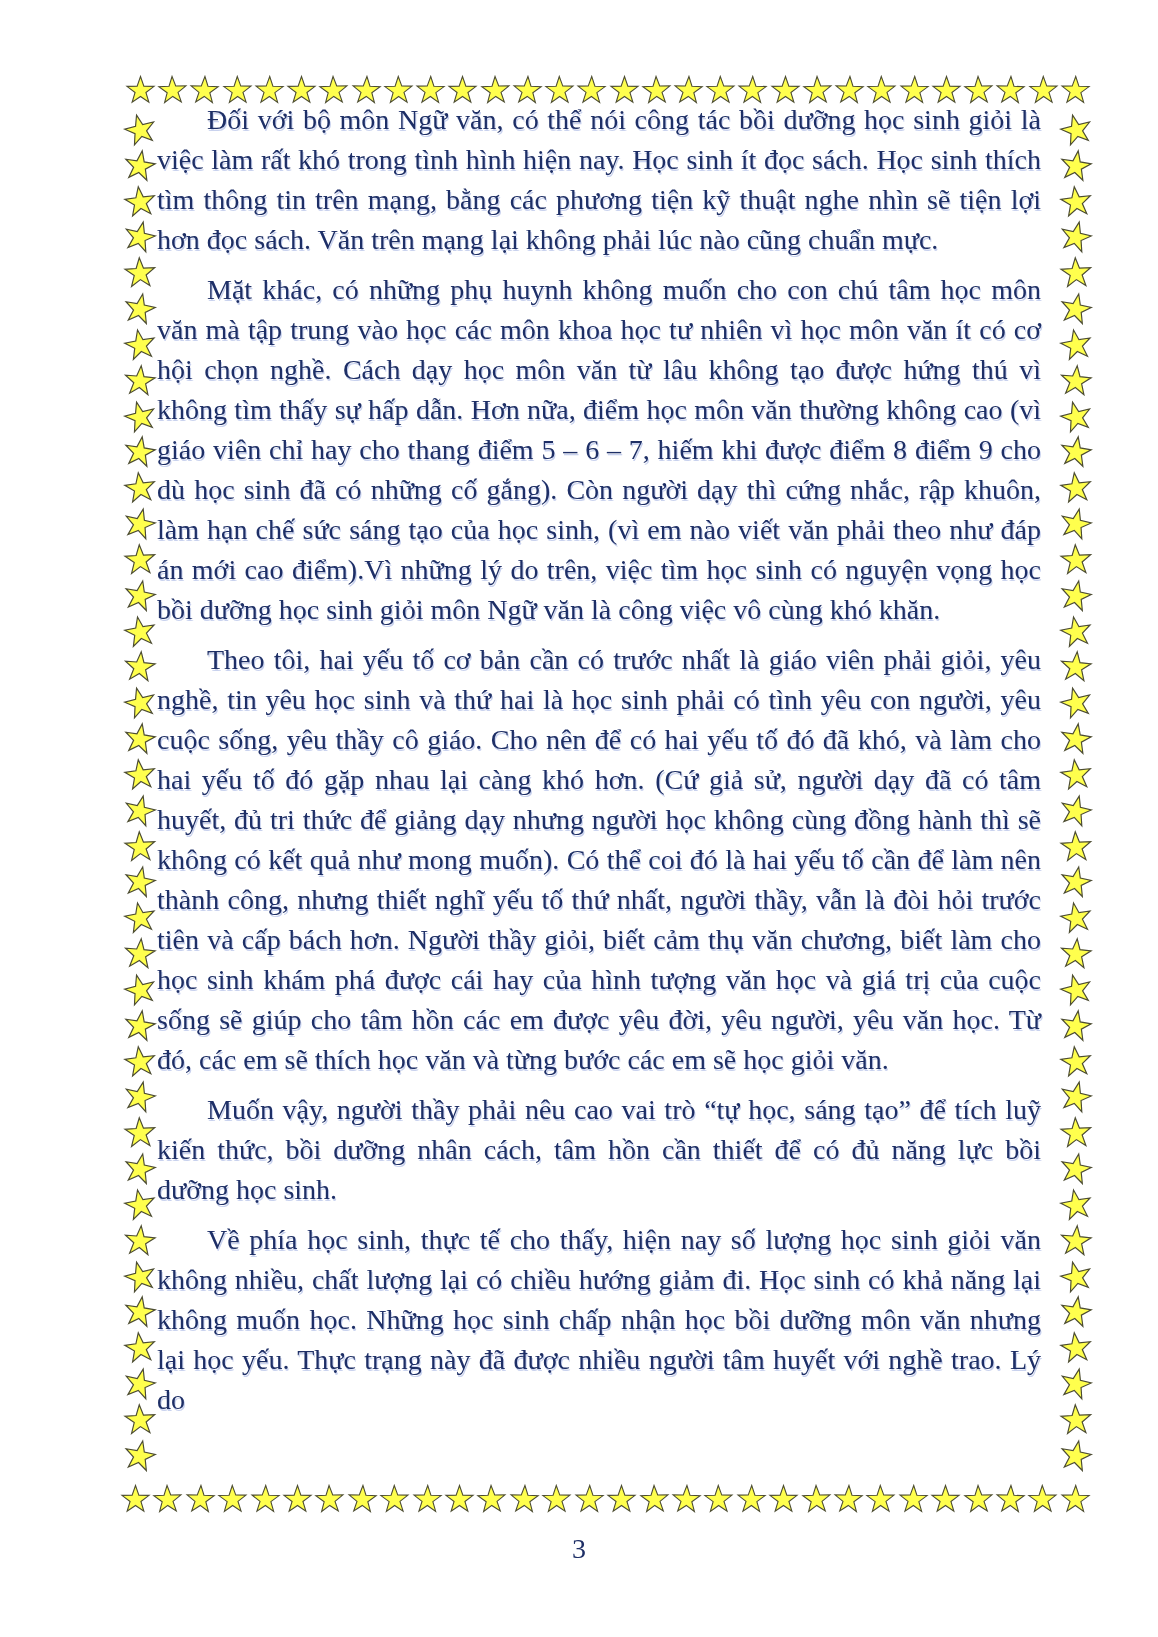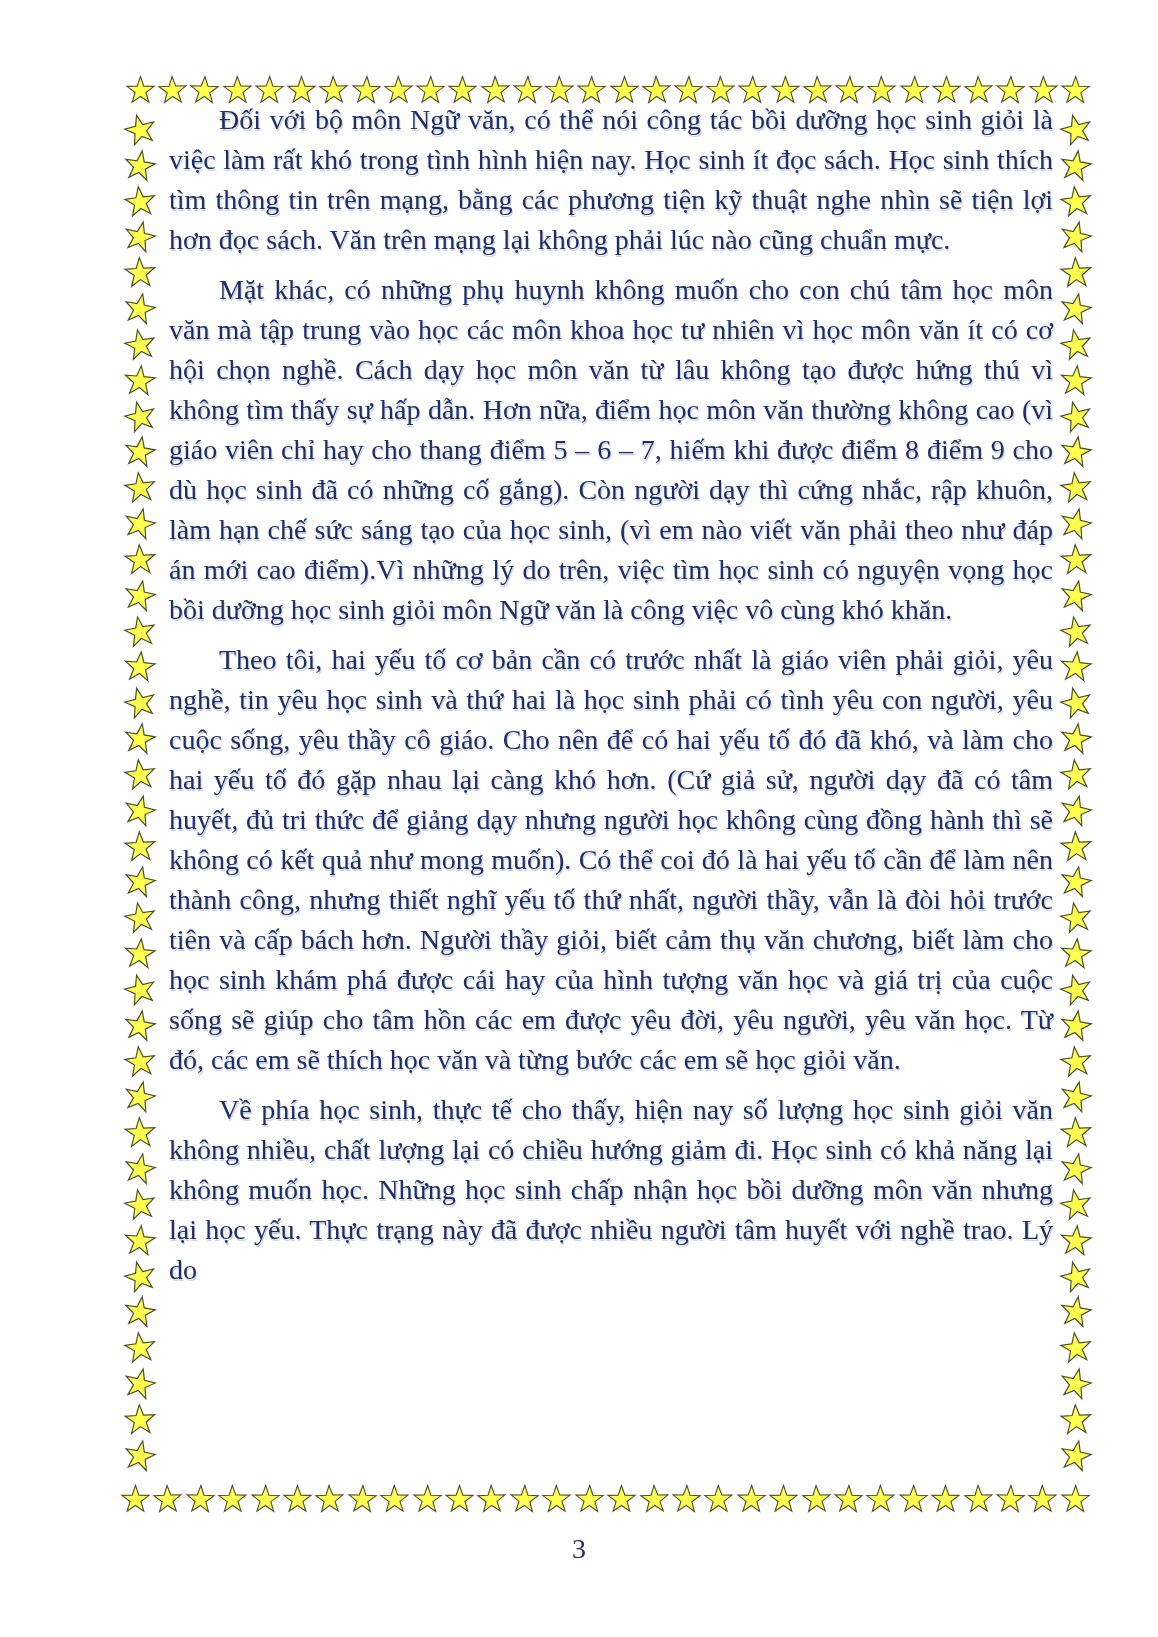--- a/index.html
+++ b/index.html
@@ -24,21 +24,21 @@
     display:flex;
     flex-direction:column;
     justify-content:space-between;
     align-items:center;
   }
   .star-col.left{left:121px;top:112px;width:38px;height:1360px;}
   .star-col.right{left:1057px;top:112px;width:38px;height:1360px;}
   .star-row svg,.star-col svg{display:block;flex:0 0 auto;}
   .content{
     position:absolute;
-    left:169px;
+    left:157px;
     top:100px;
     width:884px;
   }
   .content p{
     margin:0 0 10px 0;
     font-size:28px;
     line-height:40px;
     text-align:justify;
     text-indent:50px;
     text-shadow:1px 2px 0 #c9d2ee;
@@ -382,20 +382,21 @@
       </svg>
       <svg viewBox="0 0 100 100" width="34" height="34" style="transform: rotate(11deg);">
         <polygon points="50,8 60.8,39.1 93.7,39.8 67.5,59.7 77,91.2 50,72.4 23,91.2 32.5,59.7 6.3,39.8 39.2,39.1" fill="#ffff4d" stroke="#4d4d33" stroke-width="3.5" stroke-linejoin="miter"></polygon>
       </svg>
     </div>
 
   <div class="content" style="color: rgb(30, 47, 102);">
     <p>Đối với bộ môn Ngữ văn, có thể nói công tác bồi dưỡng học sinh giỏi là việc làm rất khó trong tình hình hiện nay. Học sinh ít đọc sách. Học sinh thích tìm thông tin trên mạng, bằng các phương tiện kỹ thuật nghe nhìn sẽ tiện lợi hơn đọc sách. Văn trên mạng lại không phải lúc nào cũng chuẩn mực.</p>
     <p>Mặt khác, có những phụ huynh không muốn cho con chú tâm học môn văn mà tập trung vào học các môn khoa học tư nhiên vì học môn văn ít có cơ hội chọn nghề. Cách dạy học môn văn từ lâu không tạo được hứng thú vì không tìm thấy sự hấp dẫn. Hơn nữa, điểm học môn văn thường không cao (vì giáo viên chỉ hay cho thang điểm 5 – 6 – 7, hiếm khi được điểm 8 điểm 9 cho dù học sinh đã có những cố gắng). Còn người dạy thì cứng nhắc, rập khuôn, làm hạn chế sức sáng tạo của học sinh, (vì em nào viết văn phải theo như đáp án mới cao điểm).Vì những lý do trên, việc tìm học sinh có nguyện vọng học bồi dưỡng học sinh giỏi môn Ngữ văn là công việc vô cùng khó khăn.</p>
     <p>Theo tôi, hai yếu tố cơ bản cần có trước nhất là giáo viên phải giỏi, yêu nghề, tin yêu học sinh và thứ hai là học sinh phải có tình yêu con người, yêu cuộc sống, yêu thầy cô giáo. Cho nên để có hai yếu tố đó đã khó, và làm cho hai yếu tố đó gặp nhau lại càng khó hơn. (Cứ giả sử, người dạy đã có tâm huyết, đủ tri thức để giảng dạy nhưng người học không cùng đồng hành thì sẽ không có kết quả như mong muốn). Có thể coi đó là hai yếu tố cần để làm nên thành công, nhưng thiết nghĩ yếu tố thứ nhất, người thầy, vẫn là đòi hỏi trước tiên và cấp bách hơn. Người thầy giỏi, biết cảm thụ văn chương, biết làm cho học sinh khám phá được cái hay của hình tượng văn học  và giá trị của cuộc sống sẽ giúp cho tâm hồn các em được yêu đời, yêu người, yêu văn học. Từ đó, các em sẽ thích học văn và từng bước các em sẽ học giỏi văn.</p>
+    <p>Muốn vậy, người thầy phải nêu cao vai trò “tự học, sáng tạo” để tích luỹ kiến thức, bồi dưỡng nhân cách, tâm hồn cần thiết để có đủ năng lực bồi dưỡng học sinh.</p>
     <p>Về phía học sinh, thực tế cho thấy, hiện nay số lượng học sinh giỏi văn không nhiều, chất lượng lại có chiều hướng giảm đi. Học sinh có khả năng lại không muốn học. Những học sinh chấp nhận học bồi dưỡng môn văn nhưng lại học yếu. Thực trạng này đã được nhiều người tâm huyết với nghề trao. Lý do</p>
   </div>
 
   <div class="star-row bottom">
       <svg viewBox="0 0 100 100" width="31" height="31" style="transform: rotate(0deg);">
         <polygon points="50,8 60.8,39.1 93.7,39.8 67.5,59.7 77,91.2 50,72.4 23,91.2 32.5,59.7 6.3,39.8 39.2,39.1" fill="#ffff4d" stroke="#4d4d33" stroke-width="3.5" stroke-linejoin="miter"></polygon>
       </svg>
       <svg viewBox="0 0 100 100" width="31" height="31" style="transform: rotate(-2deg);">
         <polygon points="50,8 60.8,39.1 93.7,39.8 67.5,59.7 77,91.2 50,72.4 23,91.2 32.5,59.7 6.3,39.8 39.2,39.1" fill="#ffff4d" stroke="#4d4d33" stroke-width="3.5" stroke-linejoin="miter"></polygon>
       </svg>

